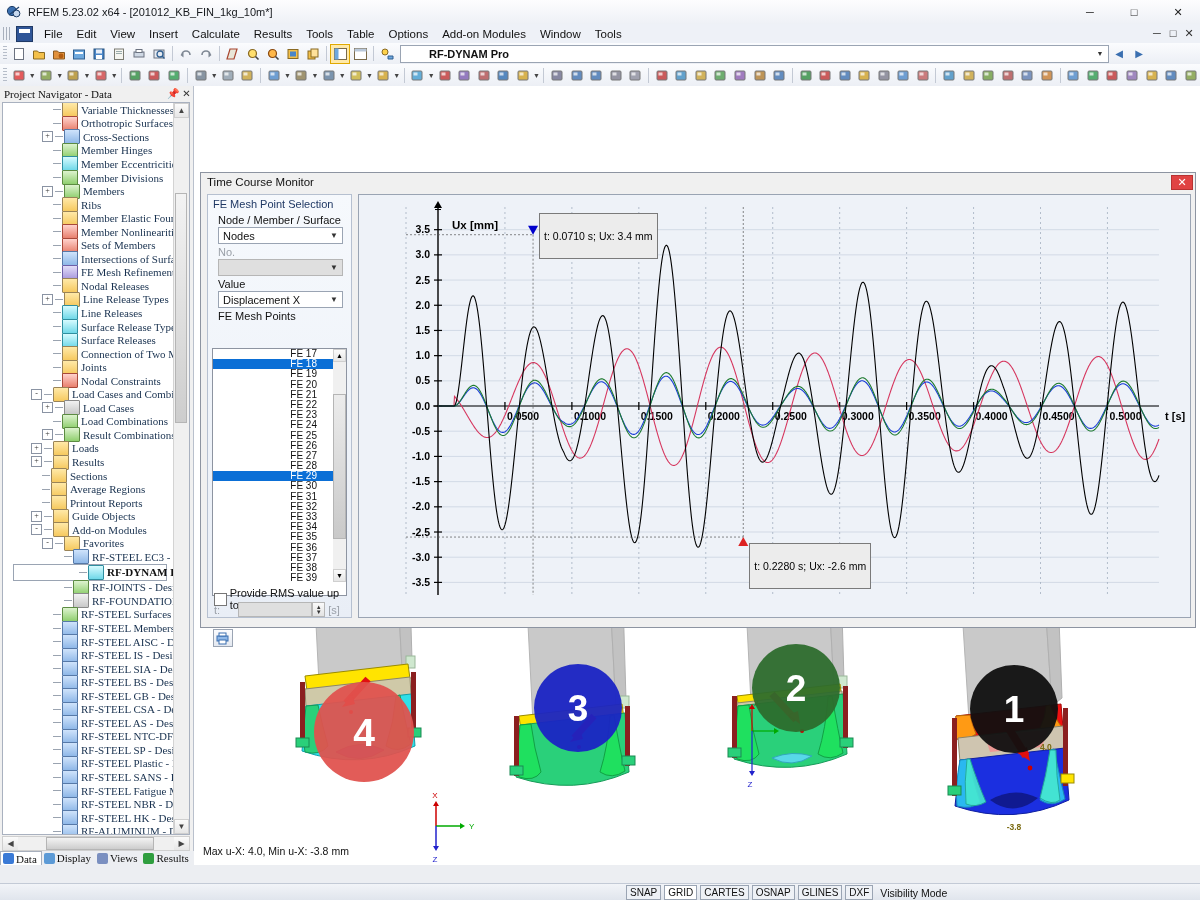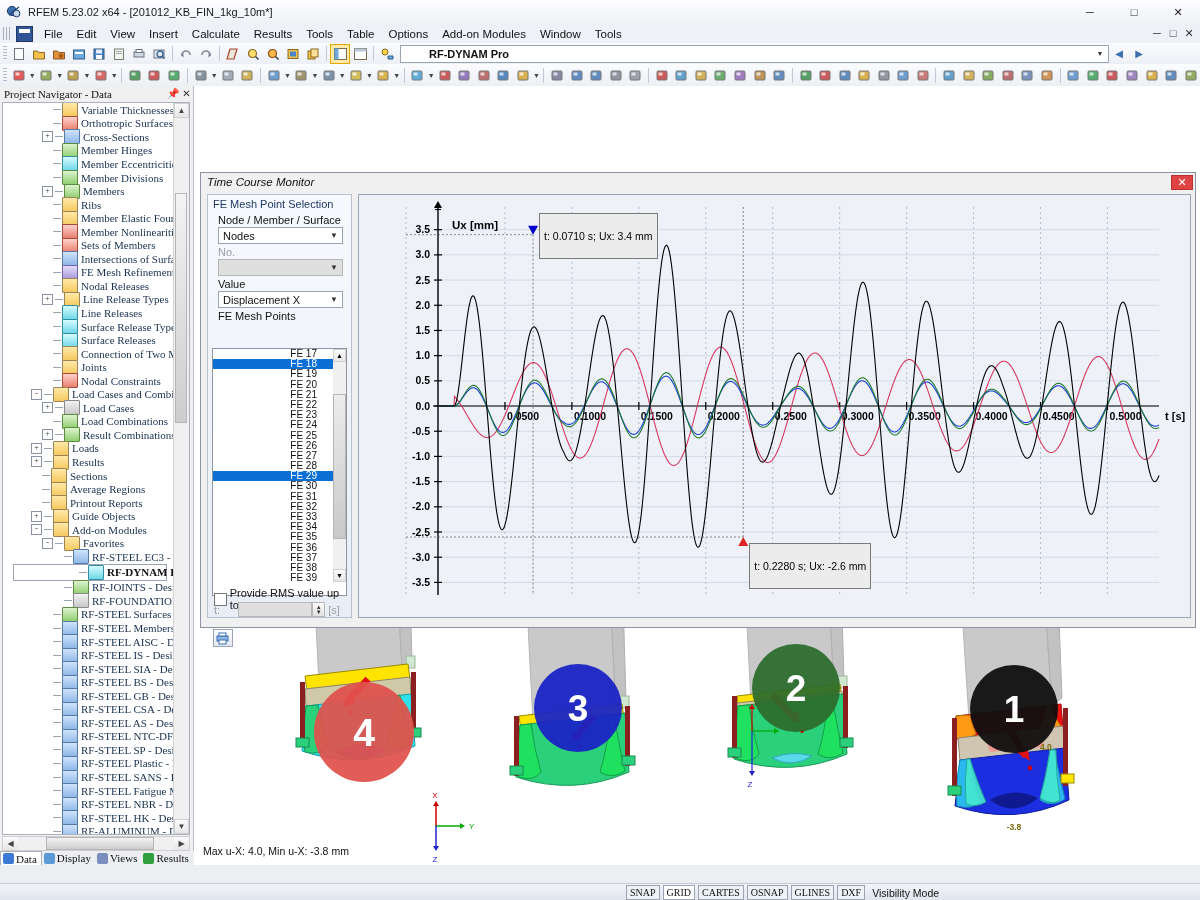--- a/index.html
+++ b/index.html
@@ -100,21 +100,21 @@
 
   
   .view3d{position:absolute;left:194px;top:0;width:1006px;height:779px;background:#fff;}
   .maxmin{position:absolute;left:9px;bottom:8px;font-size:10.5px;color:#111;}
 
   
   .tcm{position:absolute;left:200px;top:86px;width:996px;height:456px;
      background:#f0f0f0;border:1px solid #8d94a1;box-sizing:border-box;}
   .tcmhead{height:18px;display:flex;align-items:center;padding:0 2px 0 6px;
      background:#f0f0f0;font-size:11.5px;color:#111;}
-  .tcmhead .t{flex:1;font-style:italic;}
+  .tcmhead .t{flex:1;}
   .tcmclose{width:22px;height:15px;background:#e04343;color:#fff;display:flex;align-items:center;
      justify-content:center;font-size:11px;border:1px solid #b83232;box-sizing:border-box;}
   .tcmbody{position:absolute;left:6px;top:21px;width:984px;height:429px;}
 
   
   .fep{position:absolute;left:0;top:0;width:145px;height:424px;
      background:linear-gradient(#f6f9fd,#e9eef6);border:1px solid #b6c0d0;box-sizing:border-box;}
   .fep .grp{font-size:11px;color:#1f3864;padding:3px 0 2px 5px;}
   .fep label{display:block;font-size:11px;color:#111;padding:2px 0 1px 10px;}
   .fep label.dim{color:#9aa0a8;}
@@ -1389,21 +1389,21 @@
 
       </div>
     </div>
 
   </div>
 
   <div class="bottomstrip"></div>
 
   <div class="status">
     <div style="width:626px;"></div>
-    <div id="sbtns" style="display:flex;align-items:flex-end;font-family:Liberation Serif, serif;">
+    <div id="sbtns" style="display:flex;align-items:flex-end;">
         <div class="sbtn">SNAP</div>
         <div class="sbtn on">GRID</div>
         <div class="sbtn">CARTES</div>
         <div class="sbtn">OSNAP</div>
         <div class="sbtn">GLINES</div>
         <div class="sbtn">DXF</div>
       </div>
     <div class="vm">Visibility Mode</div>
     <div class="spacer"></div>
   </div>

